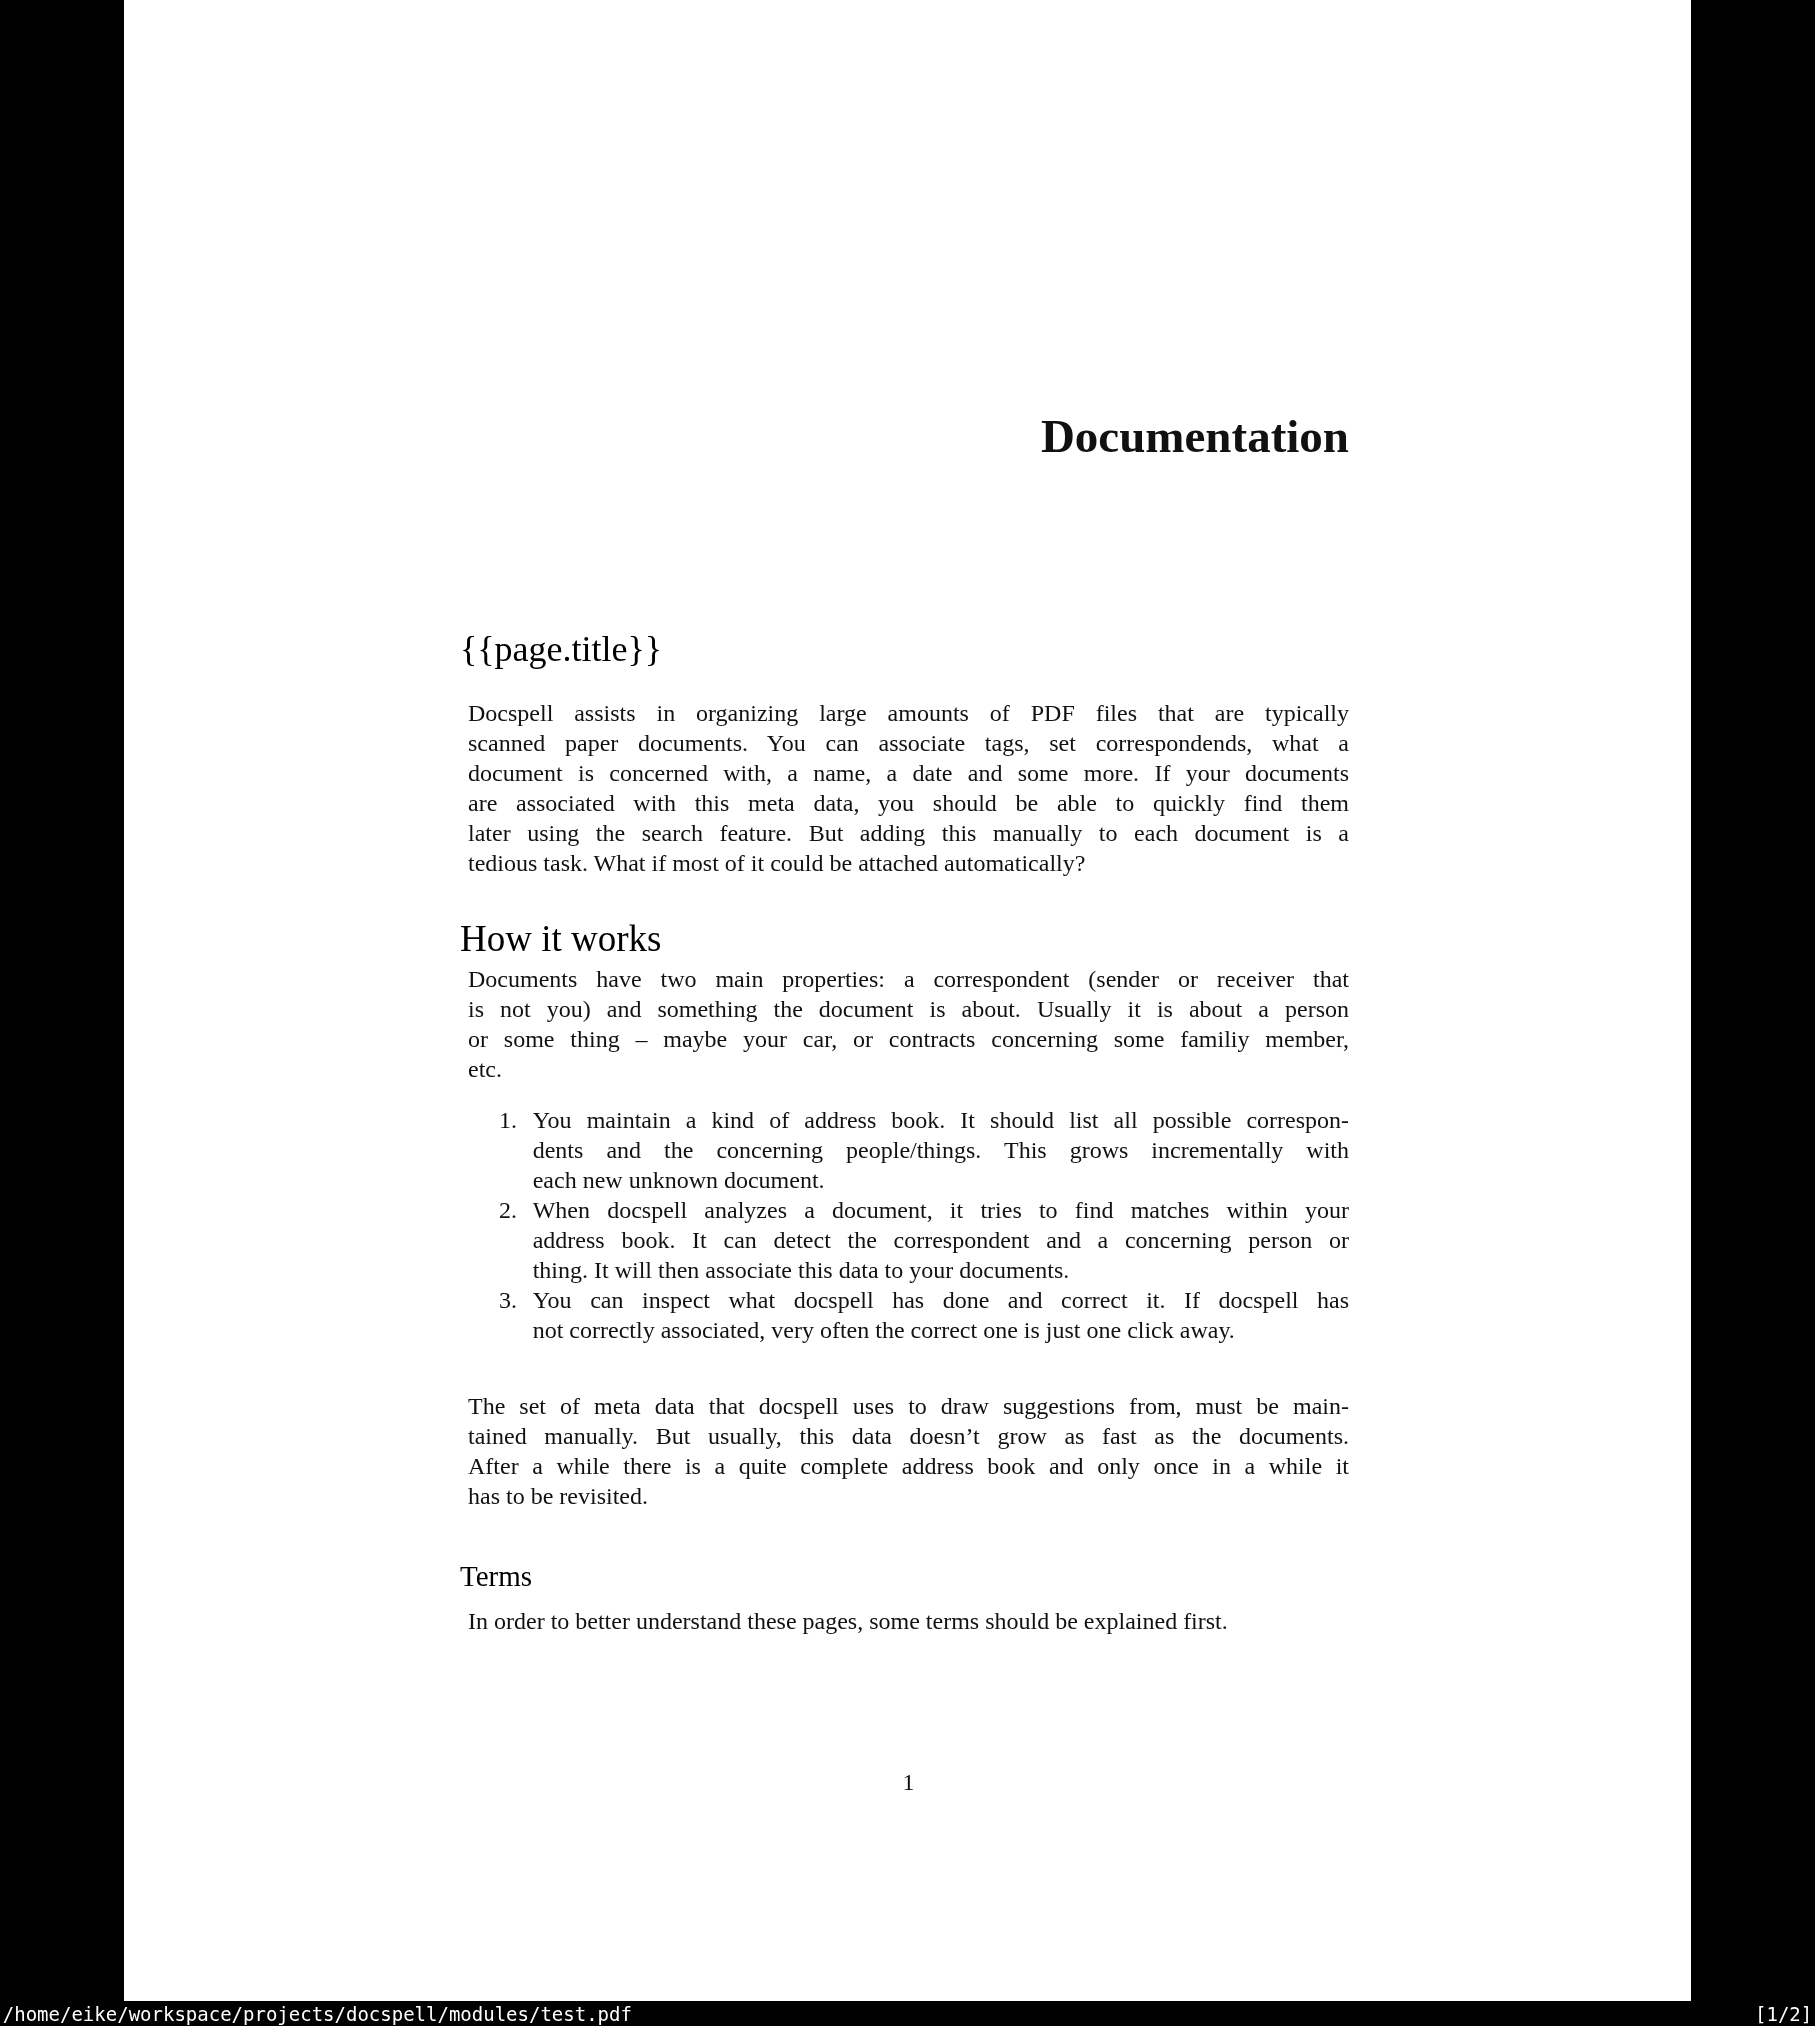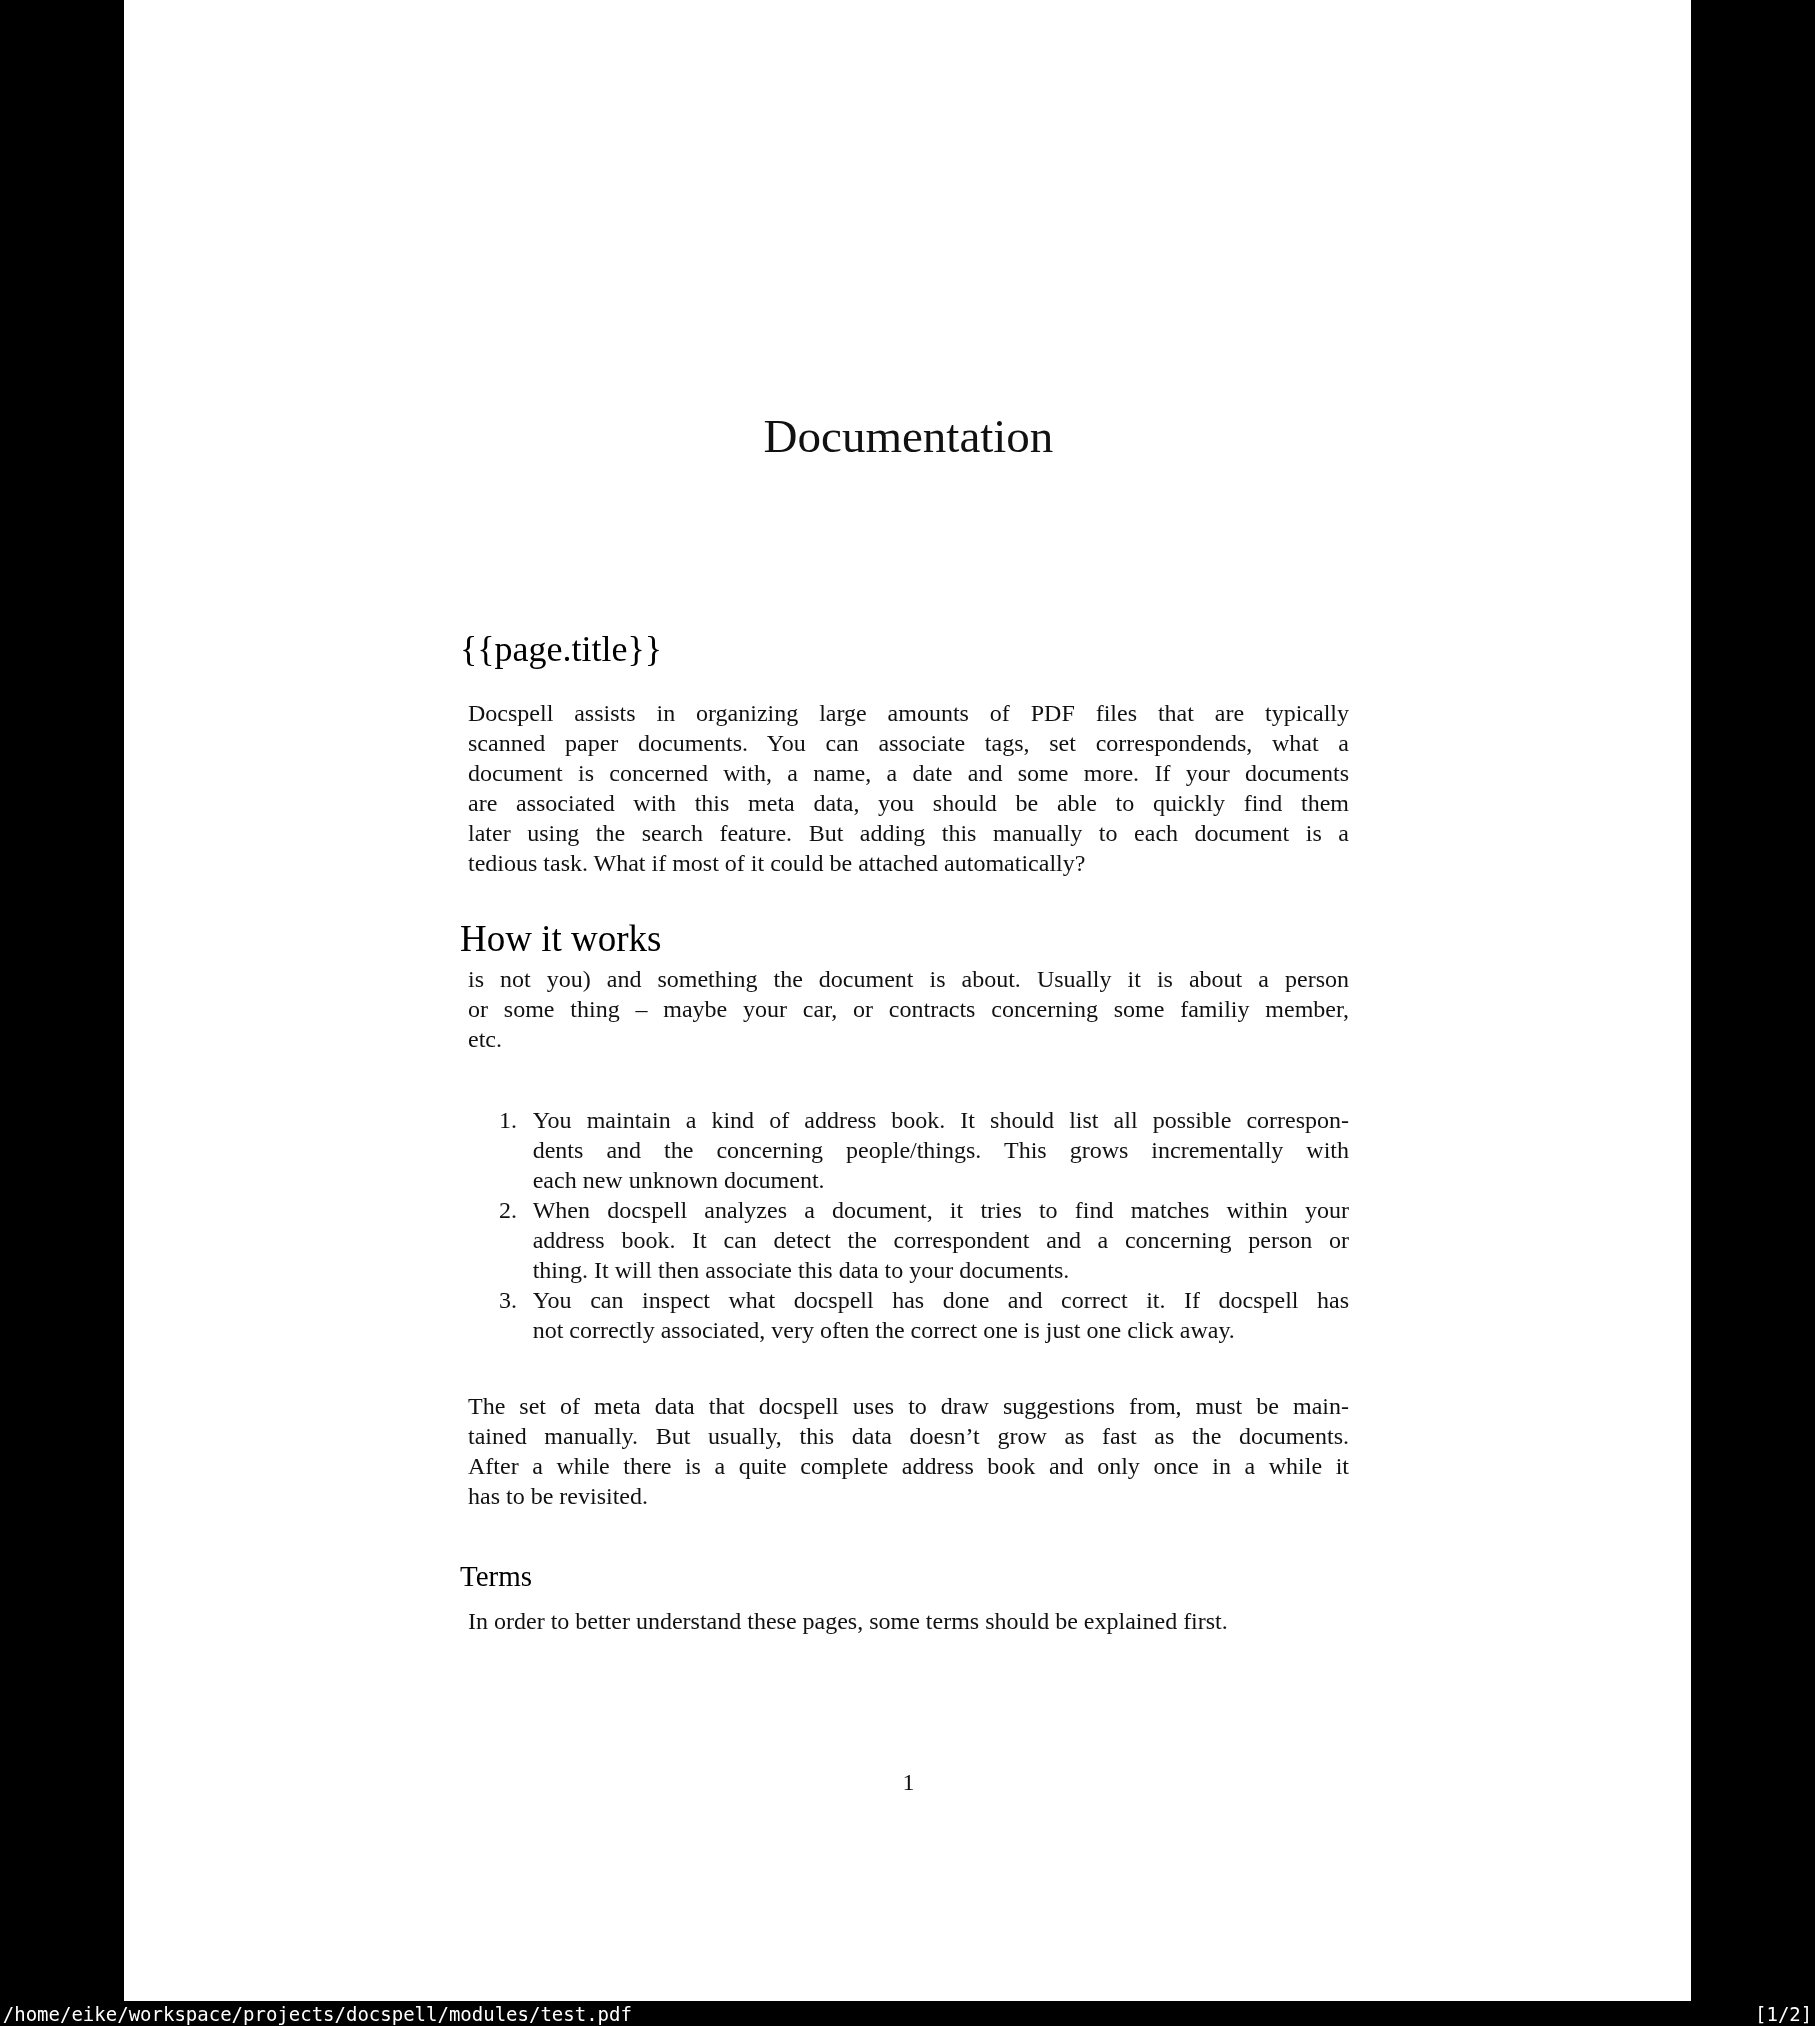--- a/index.html
+++ b/index.html
@@ -13,22 +13,22 @@
   .page {
     position: absolute;
     left: 124px; top: 0;
     width: 1567px; height: 2002px;
     background: #ffffff;
     color: #000;
   }
   
   .doc-title {
     position: absolute; left: 344px; top: 413px; width: 881px;
-    font-size: 47px; line-height: 1; text-align: center;
-    font-weight: normal; color: #111;
+    font-size: 47px; line-height: 1; text-align: right;
+    font-weight: bold; color: #111;
   }
   .sec-heading {
     position: absolute; left: 336px; width: 881px;
     font-weight: normal; color: #000; line-height: 1;
   }
   .sec-heading.h-page-title { top: 631px; font-size: 36px; }
   .sec-heading.h-how       { top: 920px; font-size: 37px; }
   .sec-heading.h-terms     { top: 1562px; font-size: 29px; }
   .para {
     position: absolute; left: 344px; width: 881px;
@@ -84,20 +84,21 @@
       <div class="line">scanned paper documents. You can associate tags, set correspondends, what a</div>
       <div class="line">document is concerned with, a name, a date and some more. If your documents</div>
       <div class="line">are associated with this meta data, you should be able to quickly find them</div>
       <div class="line">later using the search feature. But adding this manually to each document is a</div>
       <div class="line">tedious task. What if most of it could be attached automatically?</div>
     </div>
 
   <div class="sec-heading h-how">How it works</div>
 
   <div class="para p-how">
+      <div class="line">Documents have two main properties: a correspondent (sender or receiver that</div>
       <div class="line">is not you) and something the document is about. Usually it is about a person</div>
       <div class="line">or some thing – maybe your car, or contracts concerning some familiy member,</div>
       <div class="line">etc.</div>
     </div>
 
   <div class="olist">
       <div class="list-item">
         <span class="num">1.</span>
         <div class="item-lines">
           <div class="line">You maintain a kind of address book. It should list all possible correspon-</div>

